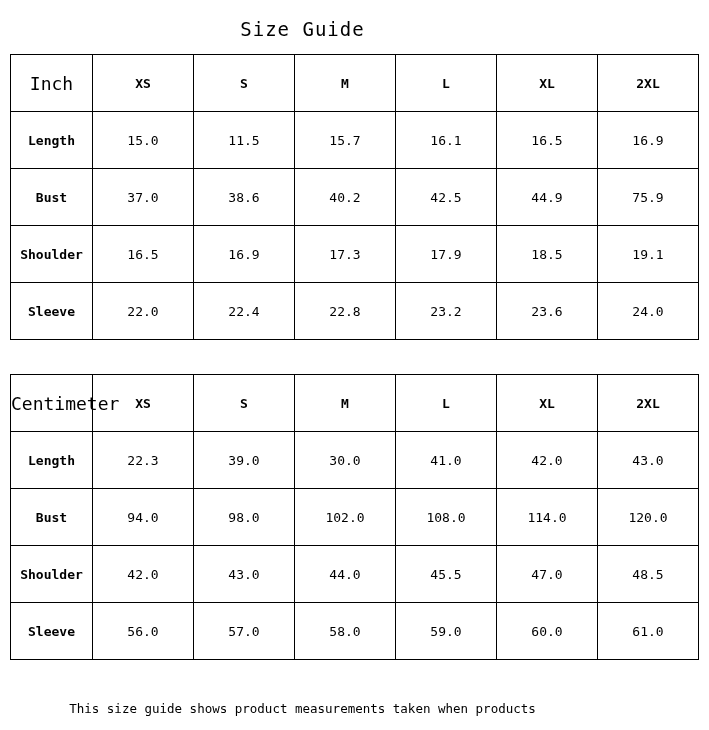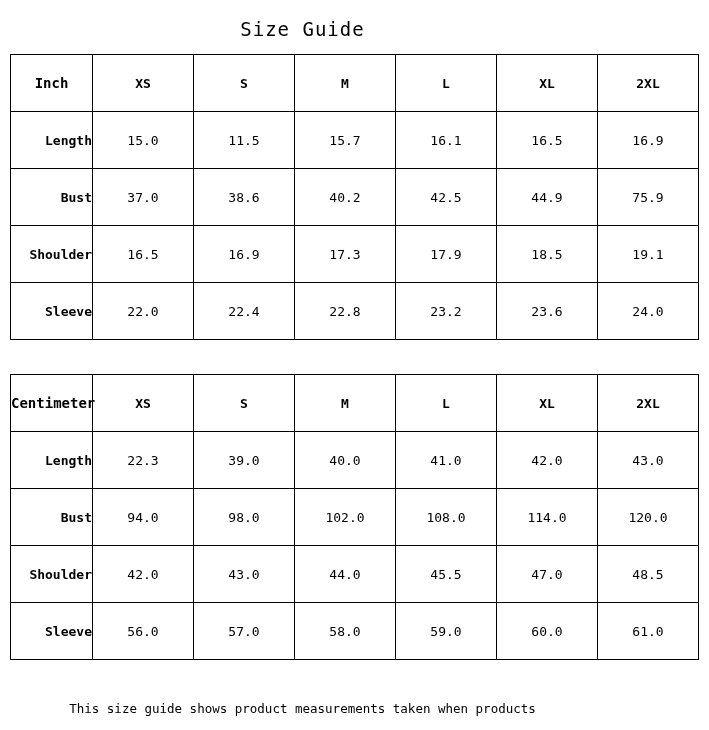--- a/index.html
+++ b/index.html
@@ -45,30 +45,30 @@
     text-align: center;
     vertical-align: middle;
     font-size: 13px;
     font-family: "DejaVu Sans Mono", monospace;
     font-weight: normal;
     padding: 0;
   }
   table.size-table .rowhead {
     font-weight: bold;
     font-size: 13px;
-    text-align: right;
+    text-align: center;
   }
   table.size-table .colhead {
     font-weight: bold;
     font-size: 13px;
     margin-left: 32px;
   }
   table.size-table .corner {
-    font-weight: bold;
-    font-size: 14px;
+    font-weight: normal;
+    font-size: 18px;
   }
   col.first-col { width: 82px; }
   col.size-col  { width: 101px; }
   .gap {
     height: 34px;
   }
   .footnote {
     position: absolute;
     left: 0;
     right: 0;
@@ -168,21 +168,21 @@
           <td class="colhead">S</td>
           <td class="colhead">M</td>
           <td class="colhead">L</td>
           <td class="colhead">XL</td>
           <td class="colhead">2XL</td>
         </tr>
         <tr>
           <td class="rowhead">Length</td>
           <td>22.3</td>
           <td>39.0</td>
-          <td>40.0</td>
+          <td>30.0</td>
           <td>41.0</td>
           <td>42.0</td>
           <td>43.0</td>
         </tr>
         <tr>
           <td class="rowhead">Bust</td>
           <td>94.0</td>
           <td>98.0</td>
           <td>102.0</td>
           <td>108.0</td>

